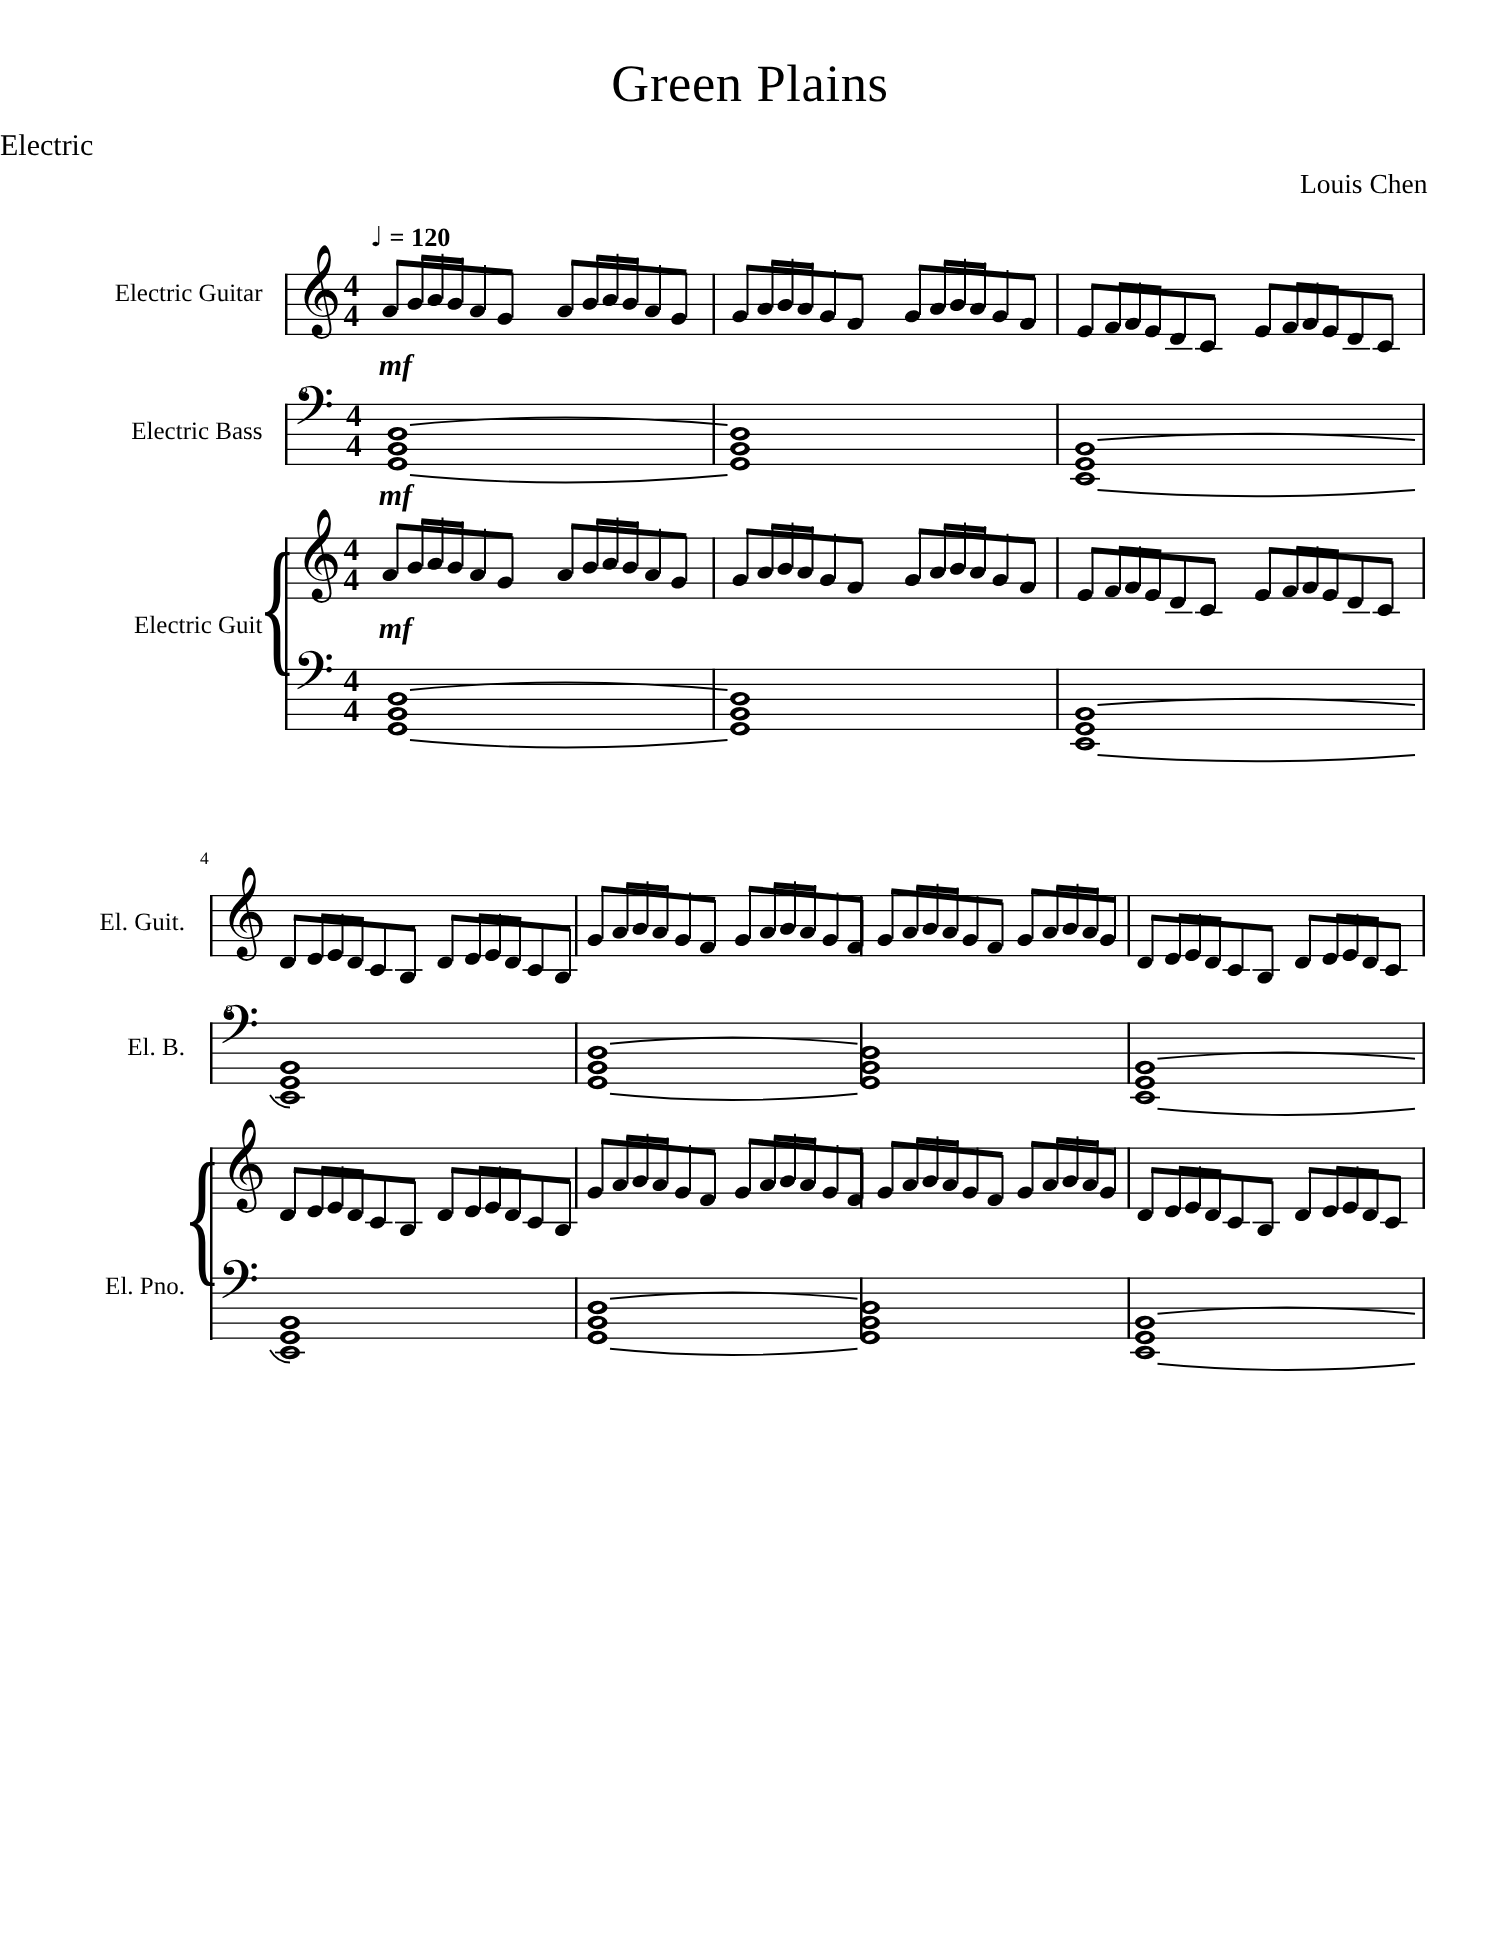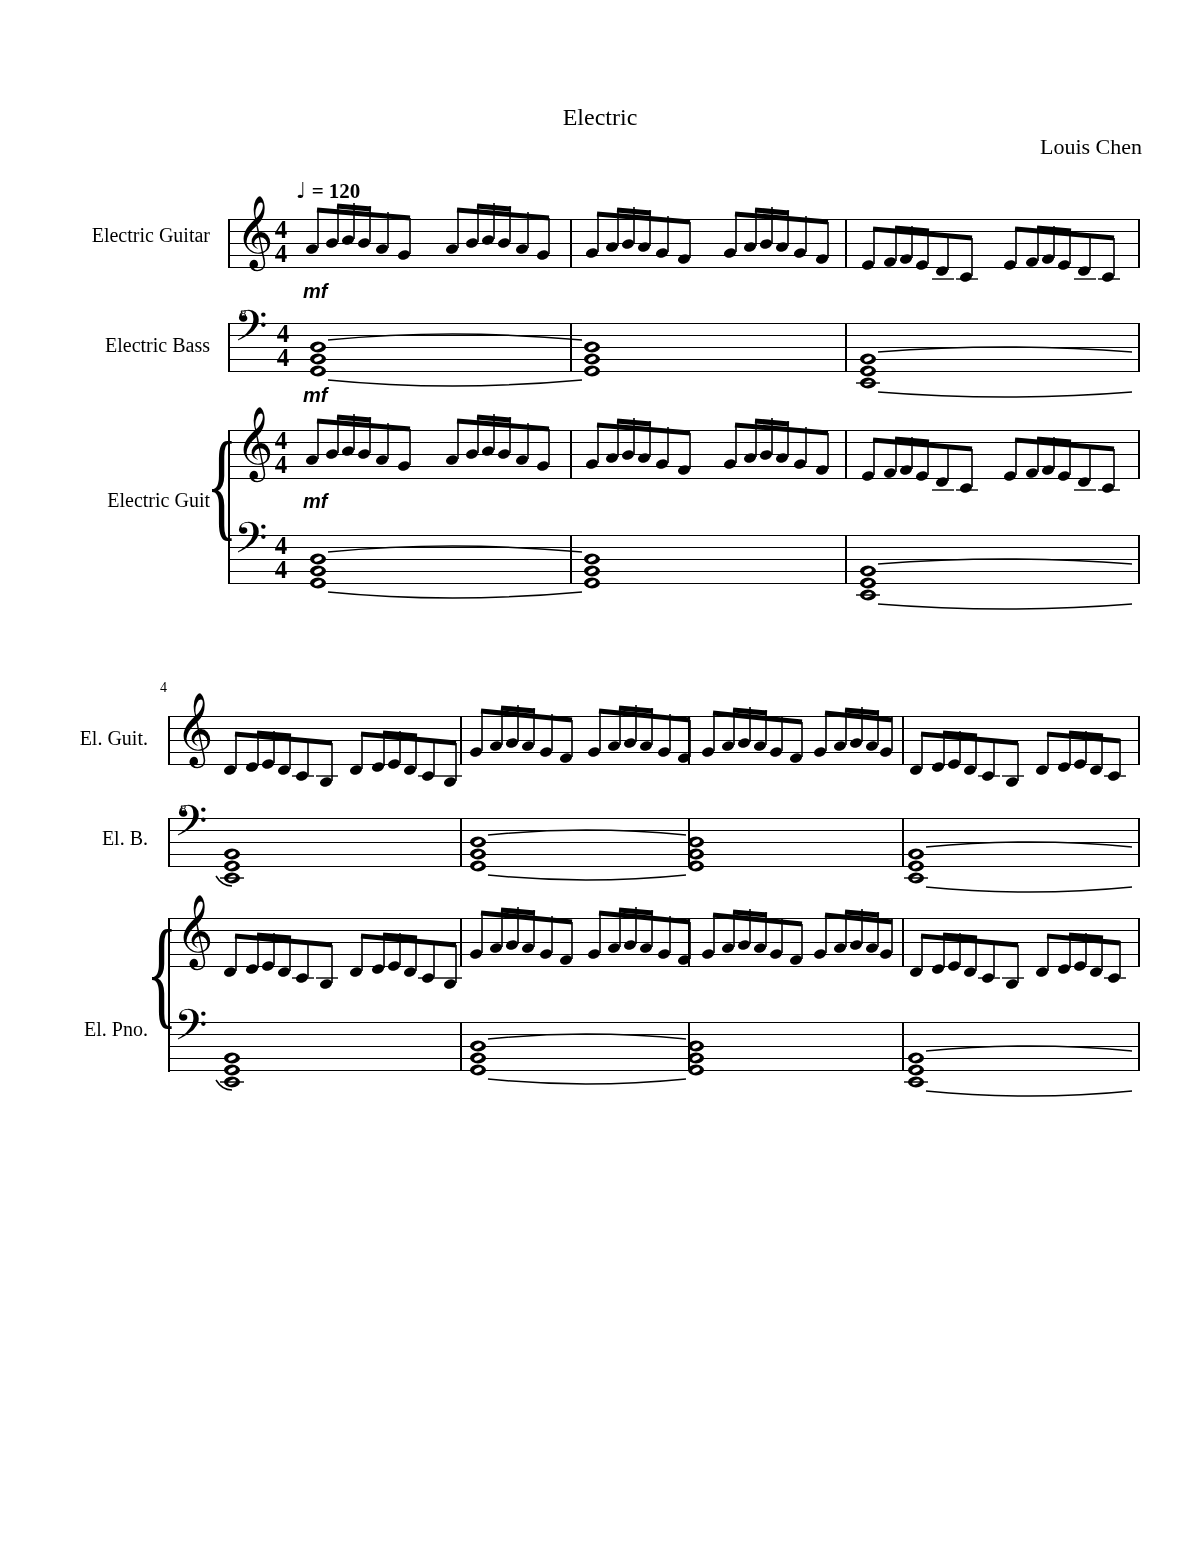--- a/index.html
+++ b/index.html
@@ -28,21 +28,20 @@
     text-align: center;
     font-size: 42px;
     font-family: "Liberation Serif", serif;
     letter-spacing: 0.5px;
   }
   .subtitle {
     position: absolute;
     top: 104px;
     left: 0;
     width: 1200px;
-    text-align: center;
     font-size: 24px;
   }
   .composer {
     position: absolute;
     top: 134px;
     right: 58px;
     font-size: 22px;
   }
   
   .system {
@@ -79,24 +78,24 @@
   .timesig {
     position: absolute;
     font-family: "Liberation Serif", serif;
     font-weight: bold;
     font-size: 25px;
     line-height: 0.95;
     text-align: center;
   }
   .dyn {
     position: absolute;
-    font-family: Liberation Sans, sans-serif;
+    font-family: Liberation Serif, serif;
     font-style: italic;
     font-weight: bold;
-    font-size: 20px;
+    font-size: 24px;
   }
   .tempo {
     position: absolute;
     font-family: "Liberation Serif", serif;
     font-weight: bold;
     font-size: 21px;
     white-space: nowrap;
   }
   .measure-num {
     position: absolute;
@@ -126,20 +125,21 @@
   .beam { stroke-width: 5; }
   .stem { stroke-width: 1.6; }
   .ledger { stroke-width: 1.4; }
   .tie { stroke-width: 1.5; }
 </style>
 </head>
 <body>
 
 <div class="page">
 
+  <div class="title">Green Plains</div>
   <div class="subtitle">Electric</div>
   <div class="composer">Louis Chen</div>
 
   <div class="system" style="left:0; top:0;">
 
     <div class="tempo" style="left:296px; top:178px;">
       <span style="font-family:'DejaVu Sans',sans-serif; font-size:22px;">♩</span>
       <span>= 120</span>
     </div>
 

